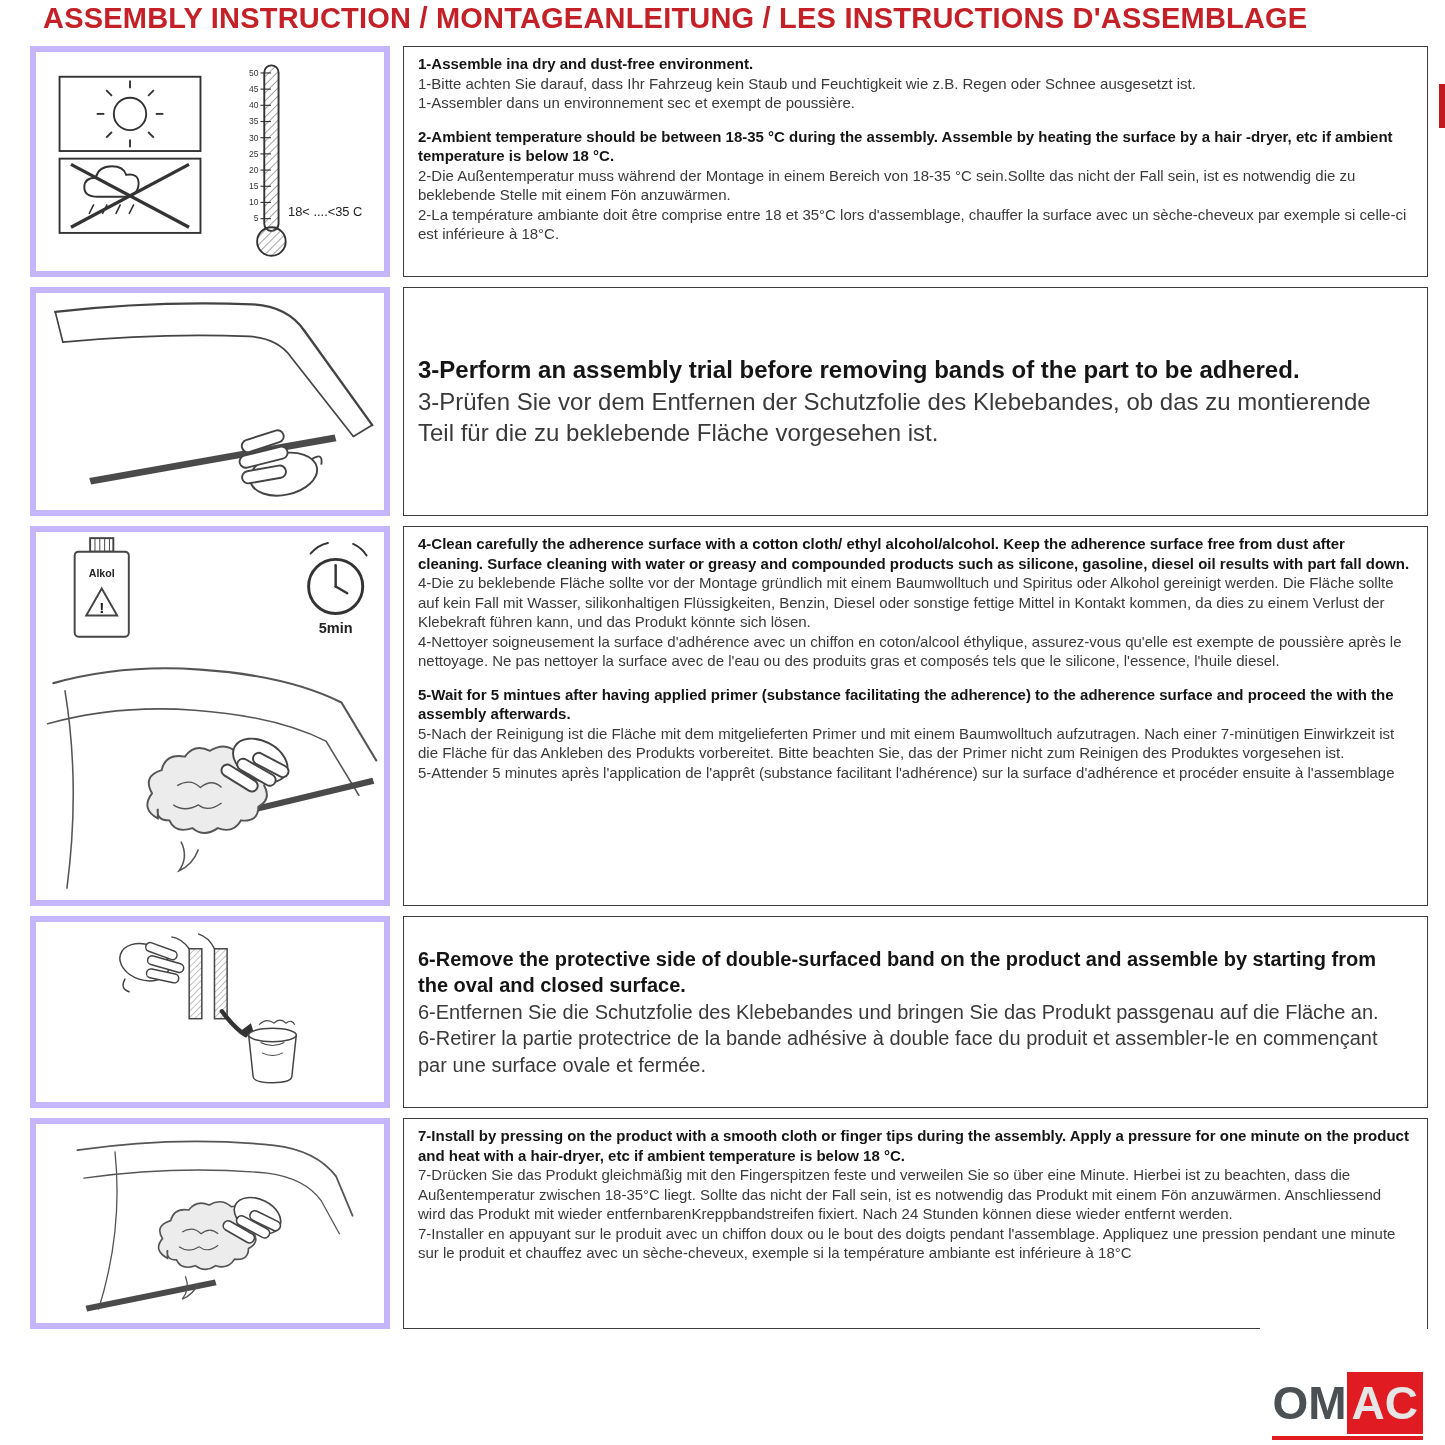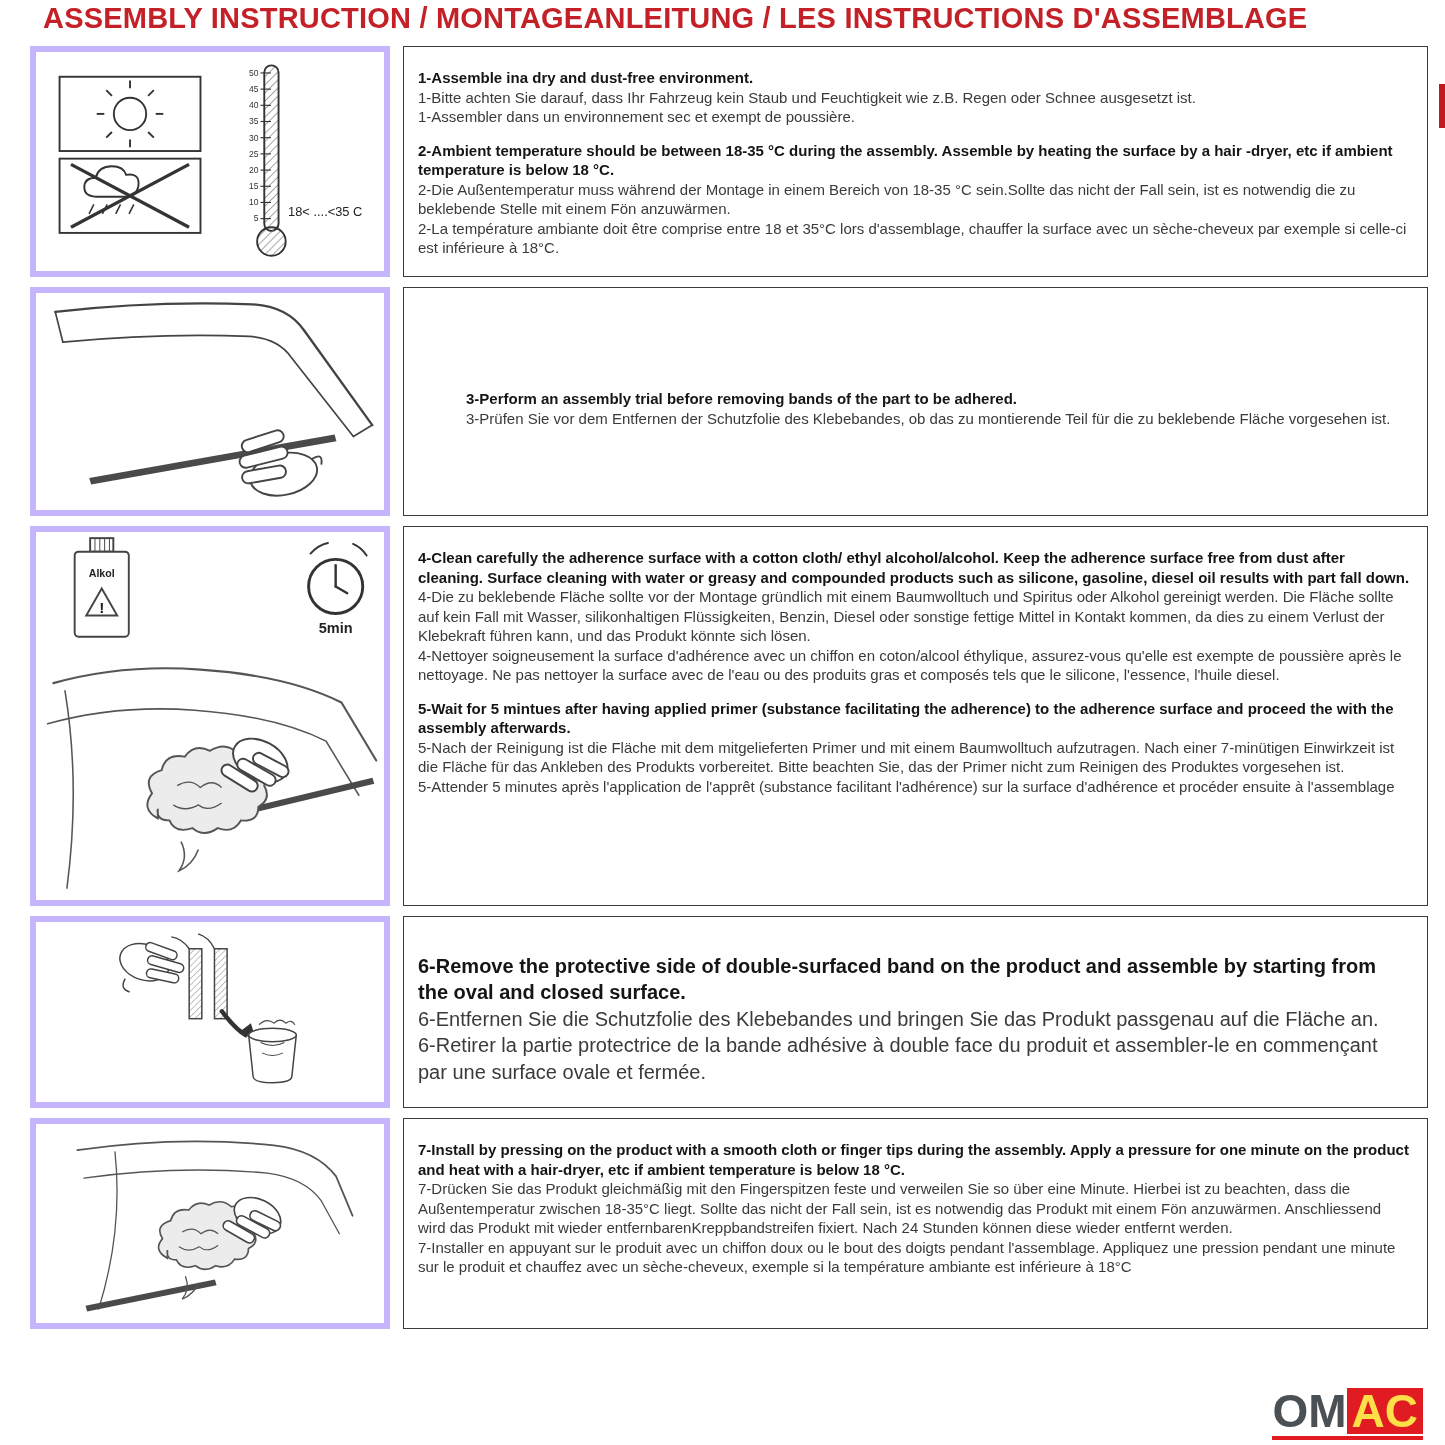--- a/index.html
+++ b/index.html
@@ -38,51 +38,51 @@
     width: 360px;
     border: 6px solid #c4b5fd;
     background: #fff;
     overflow: hidden;
   }
   .illus-box svg { display: block; width: 100%; height: 100%; }
   .text-box {
     flex: 1;
     border: 1px solid #3c3c3c;
     background: #fff;
-    padding: 21px 16px 7px 14px;
+    padding: 7px 16px 7px 14px;
     display: flex;
     flex-direction: column;
     overflow: hidden;
   }
   .text-box.center { justify-content: center; }
   .block + .block { margin-top: 14px; }
   .para { margin: 0; }
   .bold { font-weight: bold; color: #151515; }
   .normal { color: #3a3a3a; }
   .s-small .para { font-size: 15px; line-height: 1.3; }
-  .s-large .para { font-size: 15px; line-height: 1.32; margin-left: 48px; }
+  .s-large .para { font-size: 24px; line-height: 1.32; }
   .s-med .para { font-size: 20px; line-height: 1.33; }
   .logo {
     position: absolute;
     right: 18px;
     bottom: 0;
     background: #fff;
     padding: 2px 4px 5px 12px;
     text-align: right;
   }
   .logo-word {
     font-weight: bold;
     font-size: 46px;
     line-height: 1.0;
     letter-spacing: 0px;
     display: inline-block;
     margin-top: 48px;
   }
   .logo-om { color: #4b5055; }
-  .logo-ac { color: #fde047; background: #e11b22; padding: 0 5px; }
+  .logo-ac { color: #e5e5e5; background: #e11b22; padding: 8px 5px; }
   .logo-bar { height: 4px; background: #e11b22; margin-top: 2px; }
   .edge-mark {
     position: absolute;
     top: 84px;
     right: 0;
     width: 6px;
     height: 44px;
     background: #c2191f;
   }
 </style>

